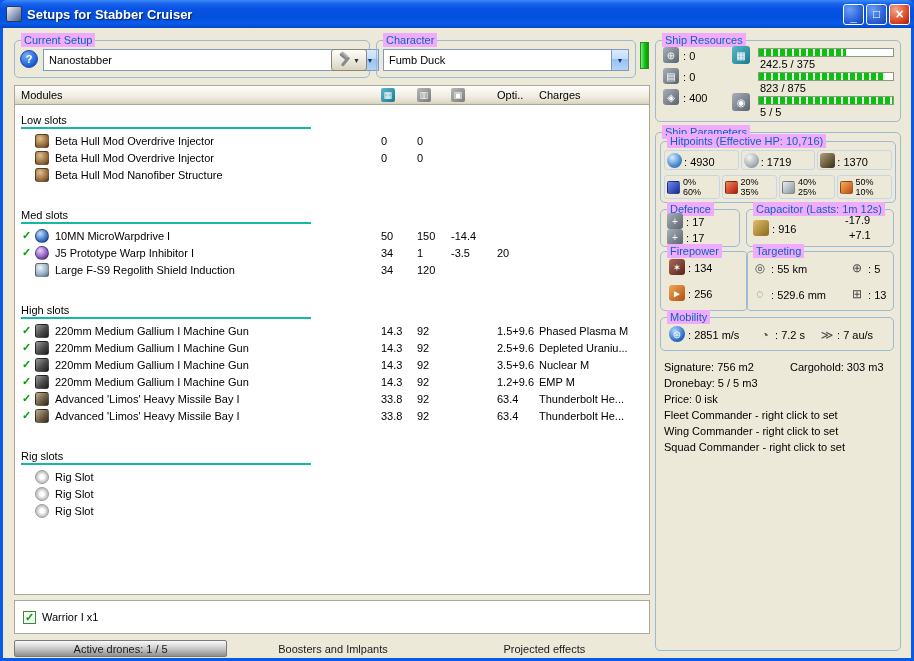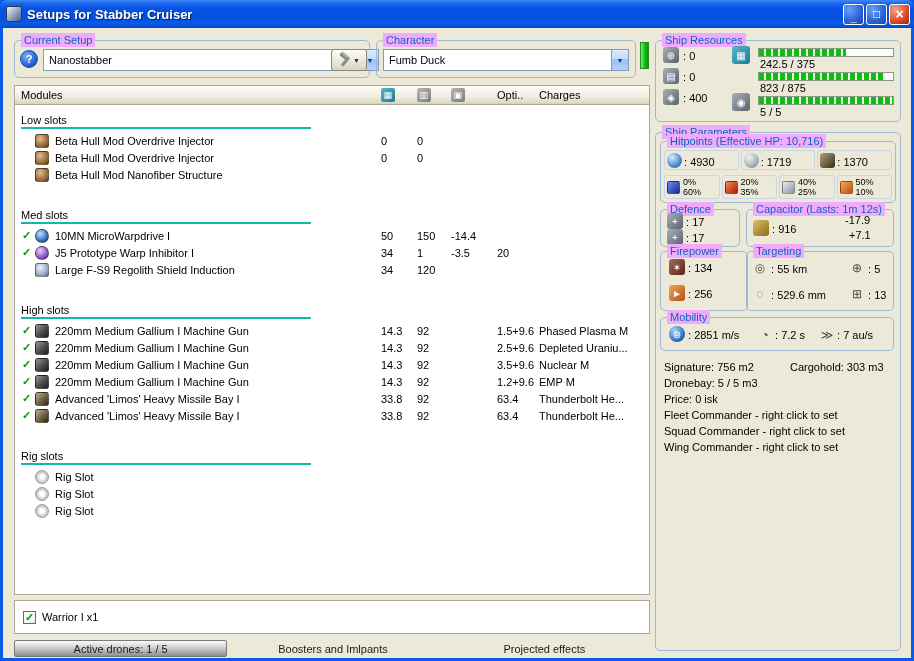--- a/index.html
+++ b/index.html
@@ -494,19 +494,19 @@
       </div>
 
       <div class="infoblock">
         <div class="iline">
           <span>Signature: 756 m2</span>
           <span class="ispan2">Cargohold: 303 m3</span>
         </div>
         <div class="iline">Dronebay: 5 / 5 m3</div>
         <div class="iline">Price: 0 isk</div>
         <div class="iline">Fleet Commander - right click to set</div>
+        <div class="iline">Wing Commander - right click to set</div>
         <div class="iline">Squad Commander - right click to set</div>
-        <div class="iline">Wing Commander - right click to set</div>
       </div>
     </div>
 
   </div>
 </div>
 
 </body></html>

